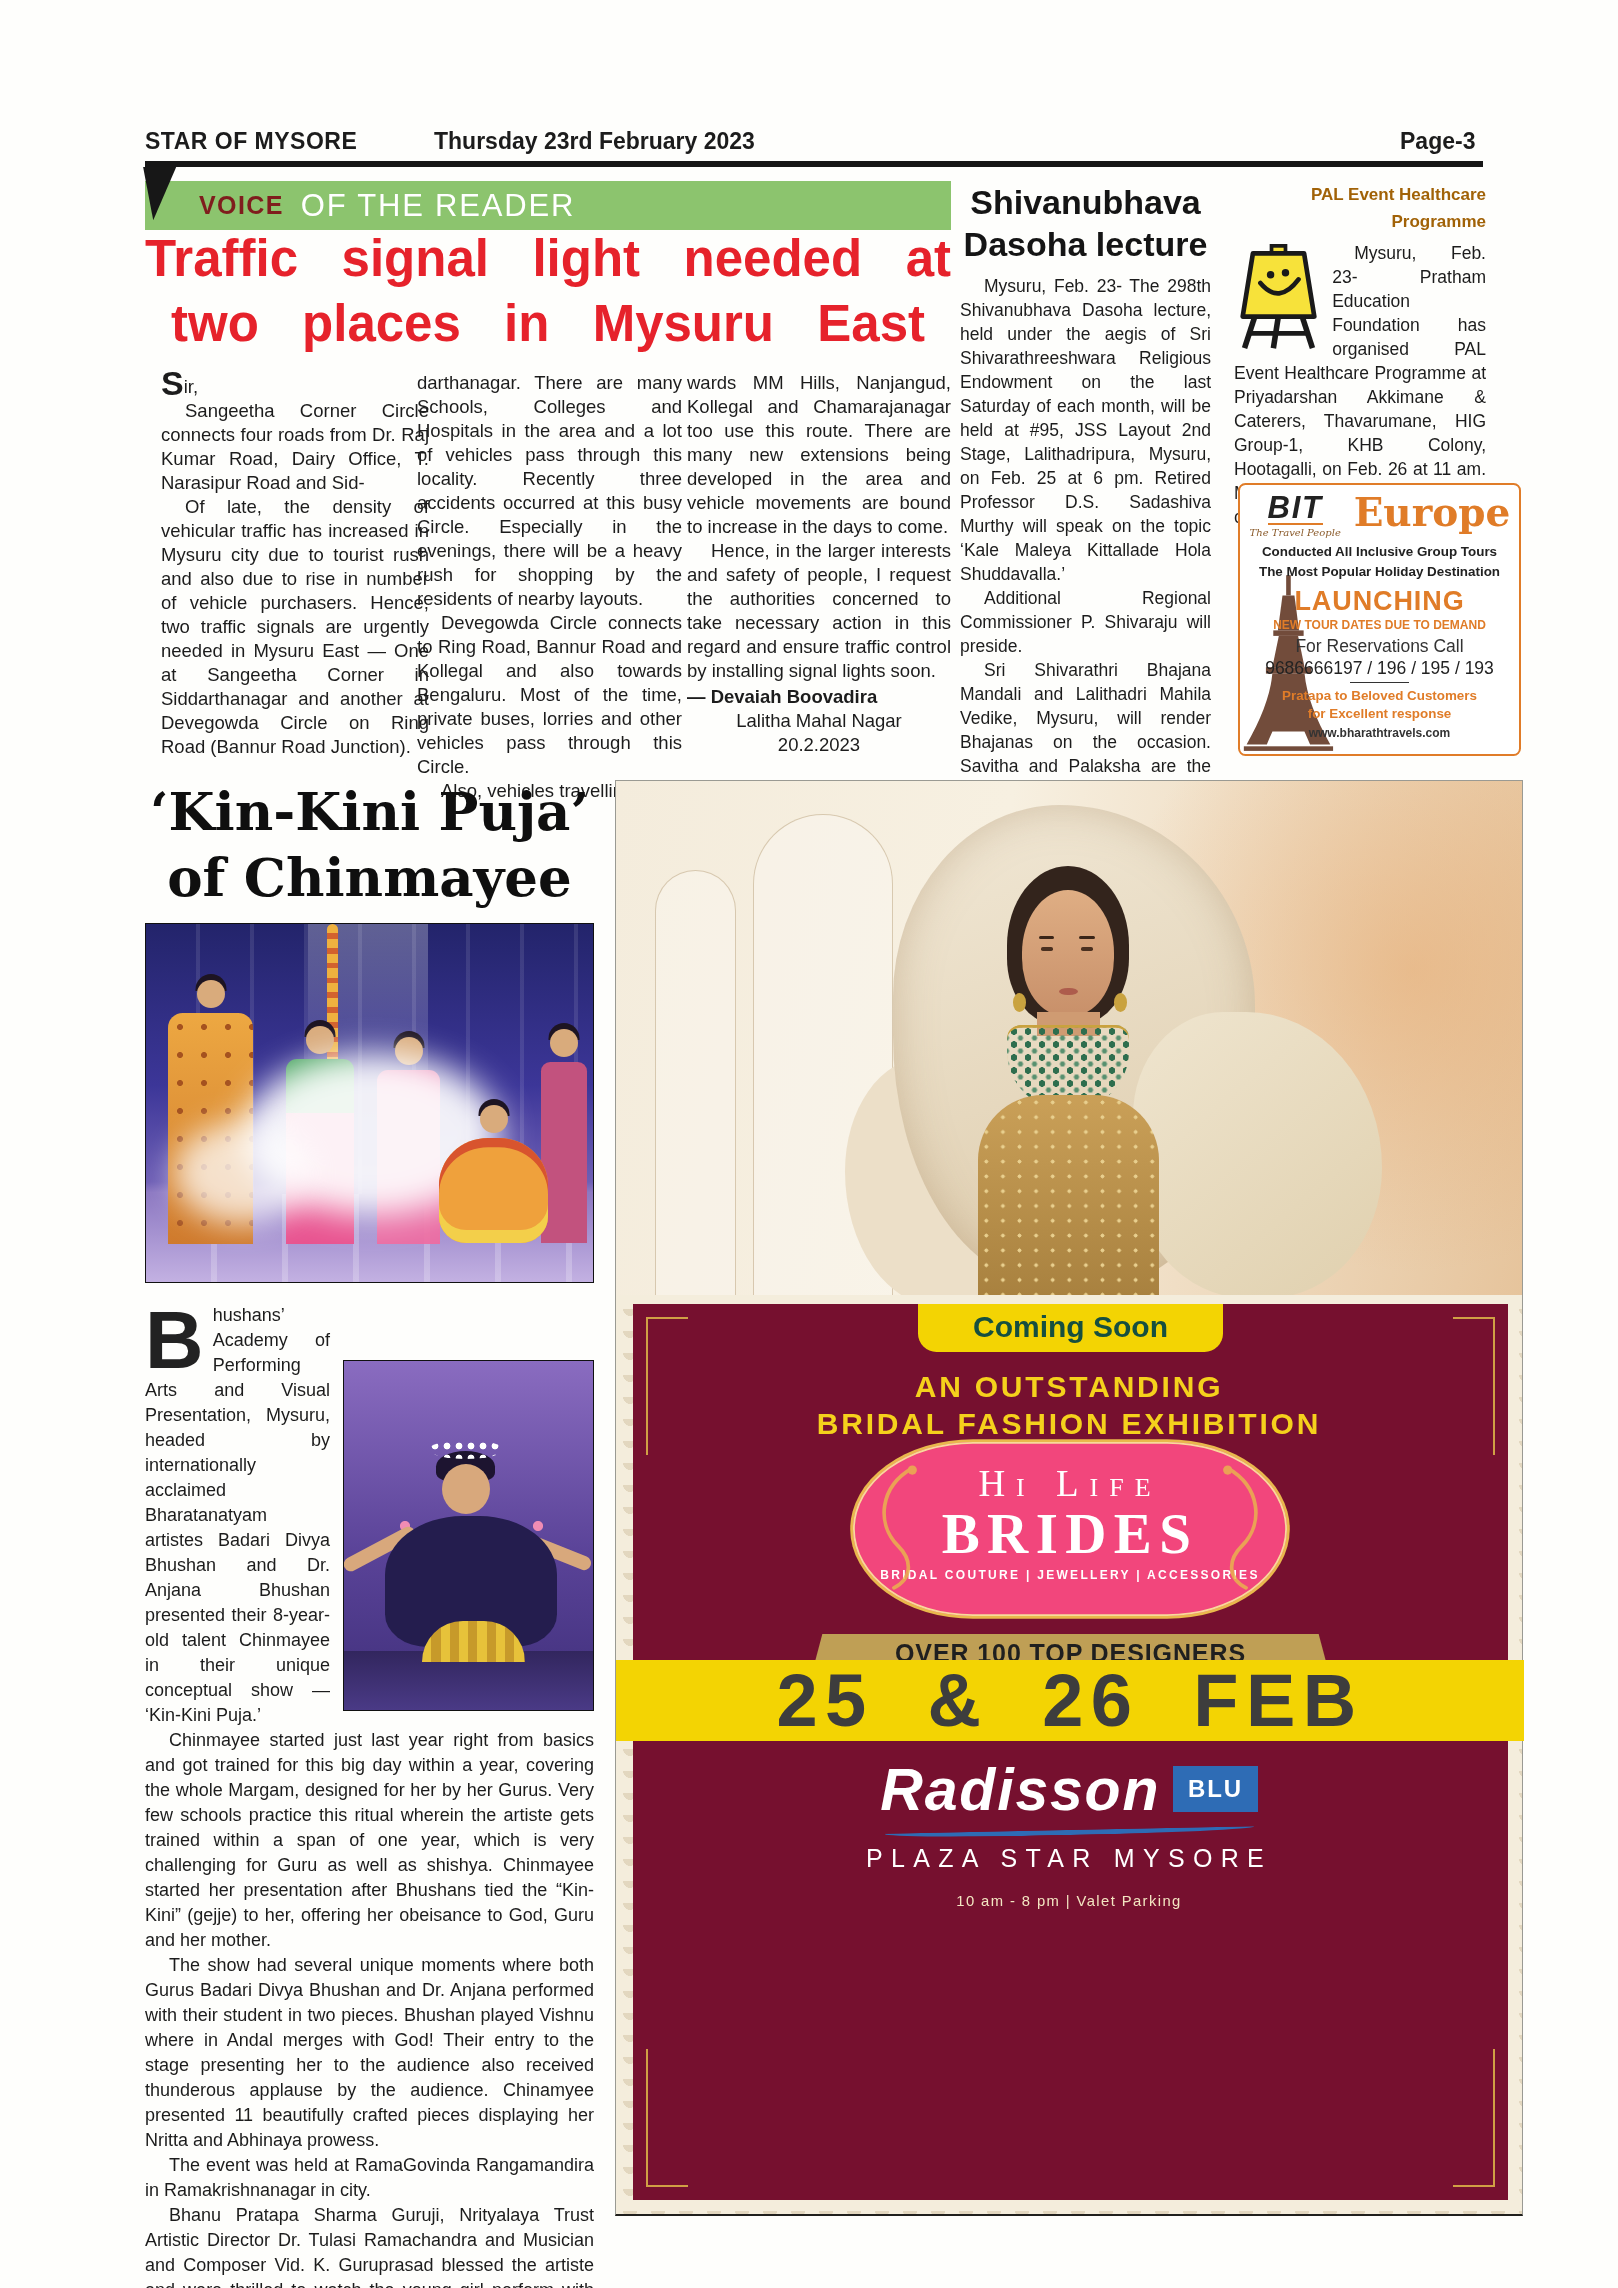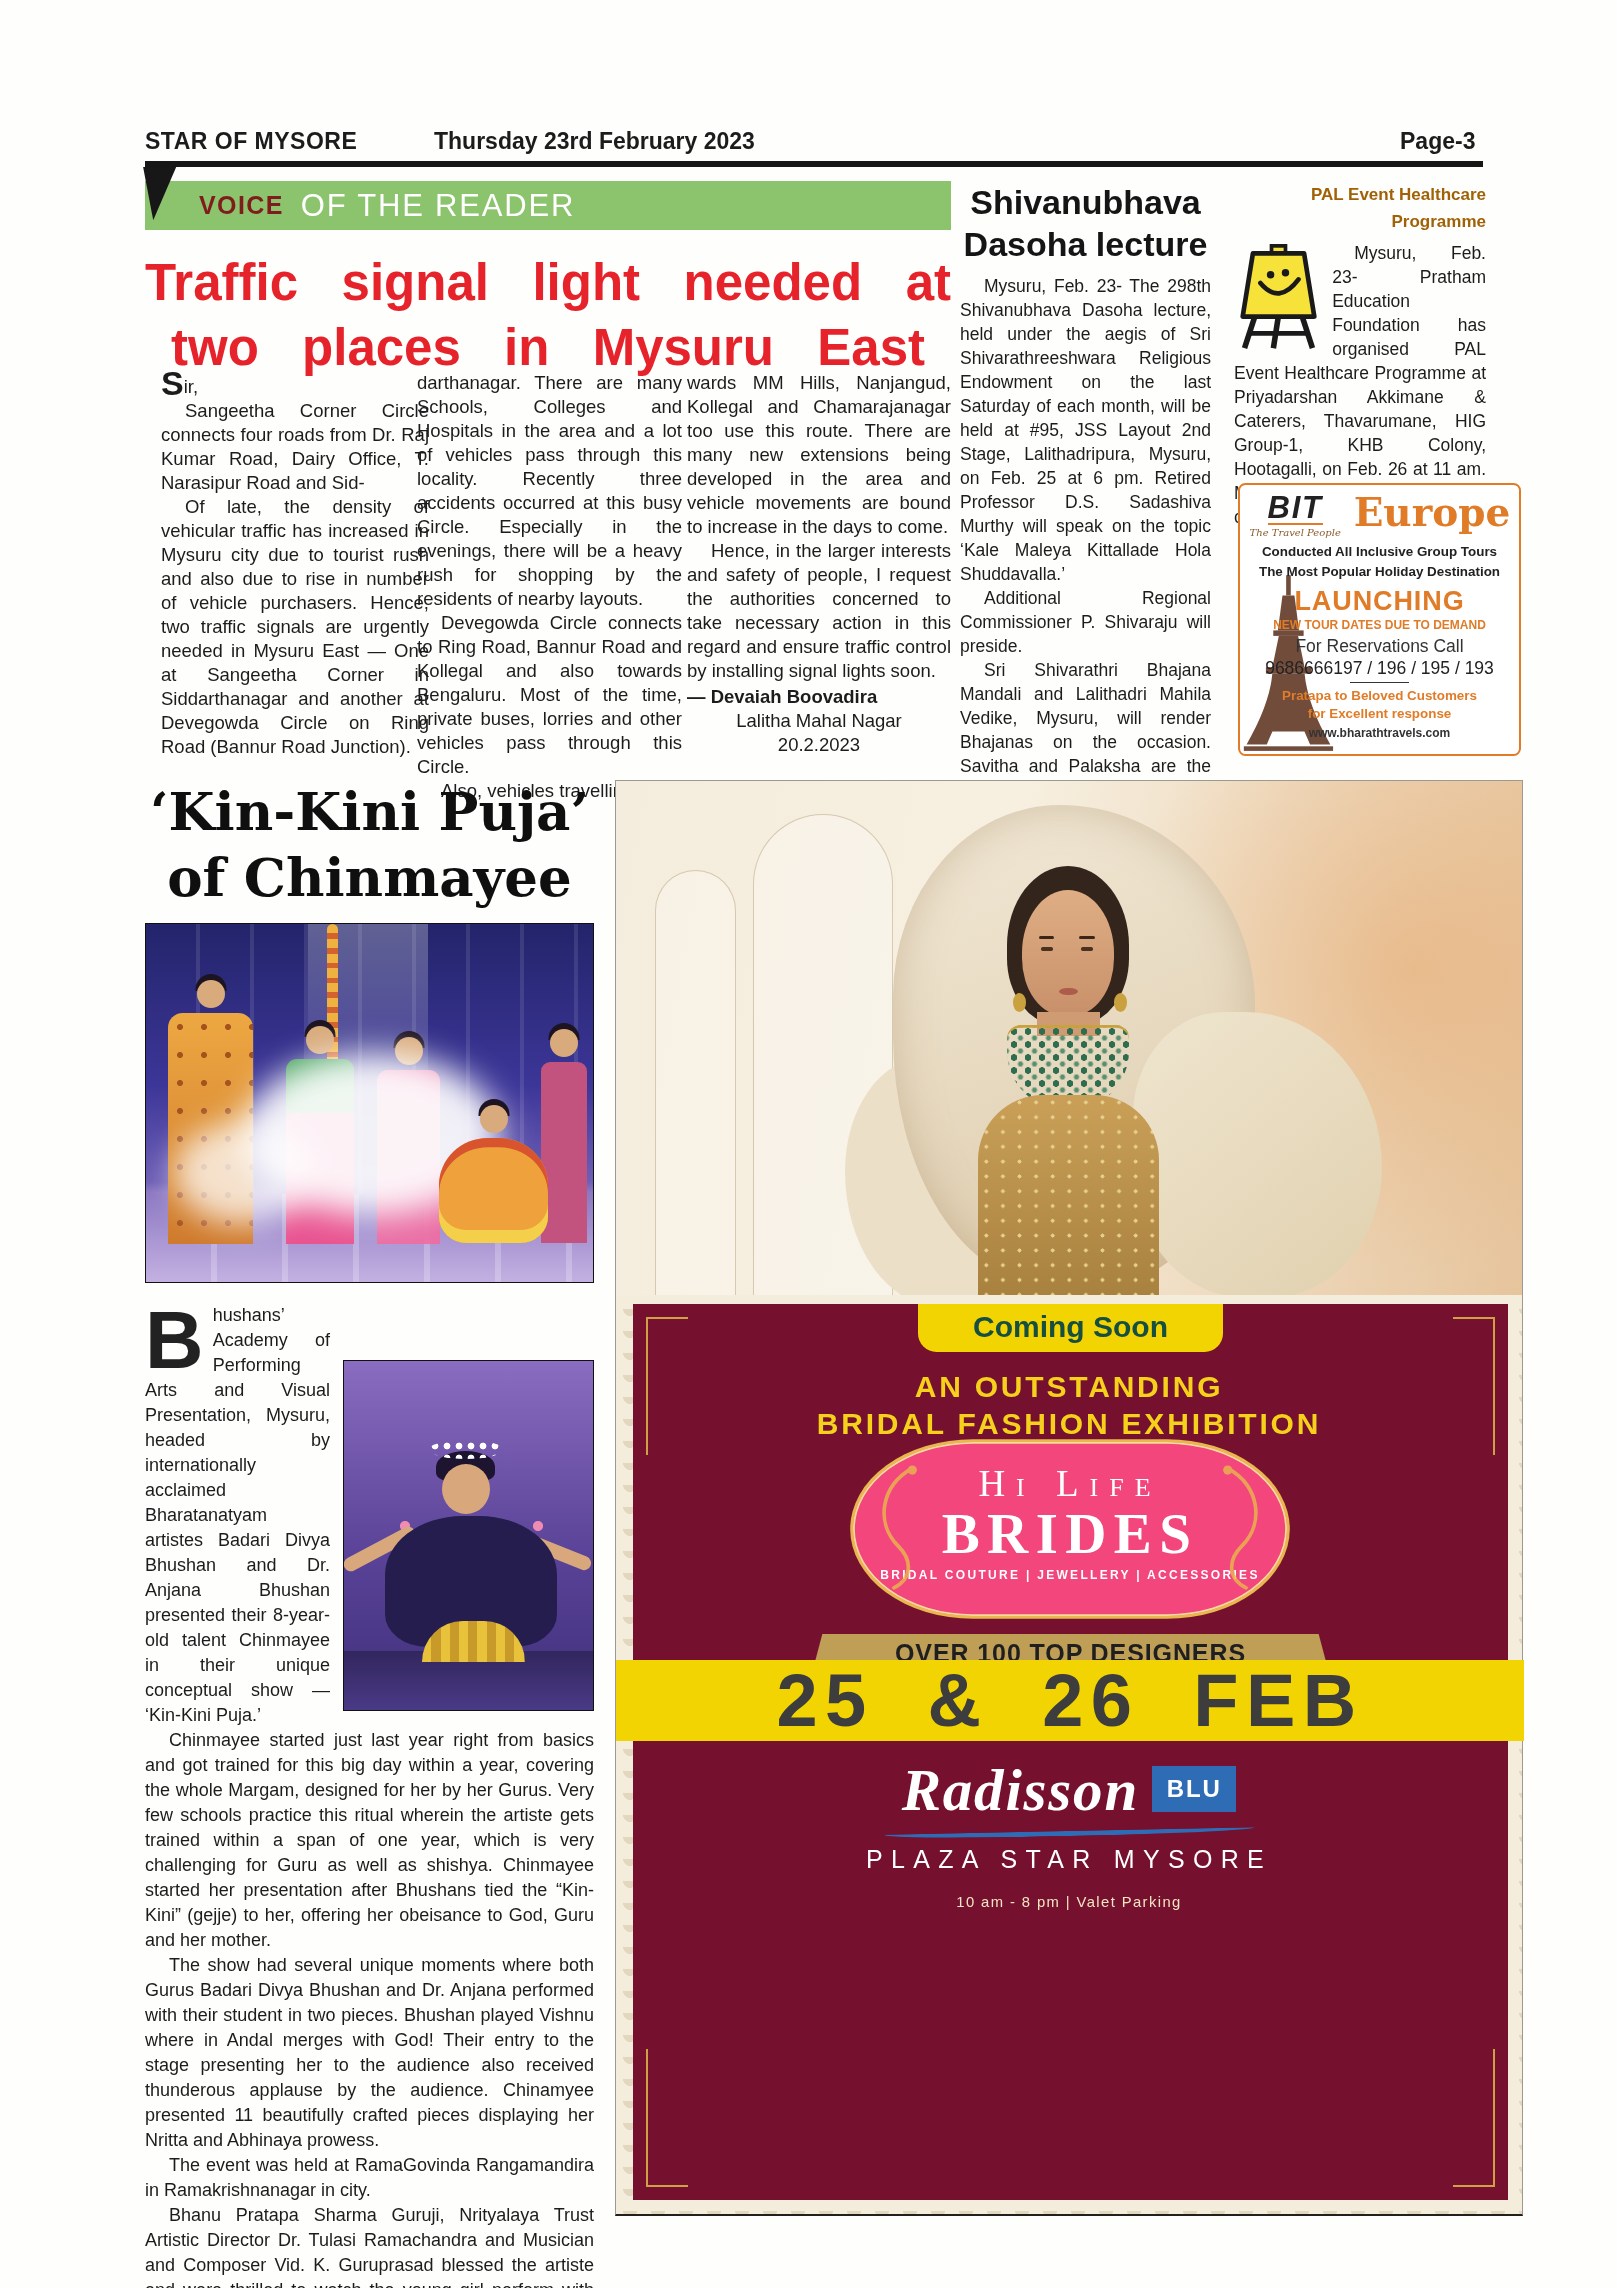--- a/index.html
+++ b/index.html
@@ -12,21 +12,21 @@
   .hdr-page { position:absolute; left:1400px; top:128px; font-size:23px; font-weight:700; }
   .hdr-rule { position:absolute; left:145px; top:161px; width:1338px; height:5.5px; background:#161616; }
 
   
   .voice-banner { position:absolute; left:145px; top:181px; width:806px; height:49px; background:#8cc46e; display:flex; align-items:center; padding-left:54px; }
   .voice-flag { position:absolute; left:-1.8px; top:-14px; }
   .voice-kicker { color:#7f1d1d; font-weight:800; font-size:25px; letter-spacing:1.4px; margin-right:17px; }
   .voice-title { color:#fff; font-weight:400; font-size:31px; letter-spacing:1.8px; }
 
   
-  .letter-head { position:absolute; left:145px; top:252px; width:806px; color:#e6222b; font-weight:800; }
+  .letter-head { position:absolute; left:145px; top:228px; width:806px; color:#e6222b; font-weight:800; }
   .letter-head .l1 { font-size:51px; line-height:61px; text-align:justify; text-align-last:justify; }
   .letter-head .l2 { font-size:51px; line-height:61px; text-align:justify; text-align-last:justify; padding:0 26px; margin-top:3.7px; }
 
   
   .bodytext p { margin:0; text-align:justify; }
   .lcol { position:absolute; top:371px; font-size:18.5px; line-height:24px; }
   .lcol.c1 { left:161px; width:268px; }
   .lcol.c2 { left:417px; width:265px; }
   .lcol.c3 { left:687px; width:264px; }
   .ind p { text-indent:24px; }
@@ -149,21 +149,21 @@
   .bad-l2 { position:absolute; left:0; top:626px; width:100%; text-align:center; color:#f5d11c; font-weight:800; font-size:30px; letter-spacing:2.8px; }
   .blob { position:absolute; left:237px; top:661px; width:434px; height:174px; background:#f2467c; border-radius:120px 120px 120px 120px/87px; box-shadow:0 0 0 2.8px #e9b84c, inset 0 0 0 1.8px #f8da9a; text-align:center; color:#fff; }
   .blob .curl { position:absolute; top:16.6px; opacity:.8; }
   .blob .curl.cl { left:13px; } .blob .curl.cr { right:13px; transform:scaleX(-1); }
   .blob-top { font-family:"Liberation Serif", serif; font-variant:small-caps; font-size:37px; letter-spacing:11px; margin-top:20px; }
   .blob-main { font-family:"Liberation Serif", serif; font-weight:700; font-size:57px; letter-spacing:7.4px; line-height:57px; }
   .blob-sub { font-size:12px; font-weight:700; letter-spacing:2.3px; margin-top:5.5px; }
   .bad-designers { position:absolute; left:196px; top:853px; width:517px; height:39px; background:#bf9f55; clip-path:polygon(2% 0,98% 0,100% 100%,0 100%); text-align:center; line-height:39px; font-size:25px; font-weight:800; color:#1f1f1f; letter-spacing:0.9px; }
   .bad-yellow { position:absolute; left:0; top:879px; width:908px; height:81px; background:#f3d403; text-align:center; line-height:81px; font-size:74px; font-weight:800; color:#3d3d3d; letter-spacing:7.4px; word-spacing:26px; }
   .rad { position:absolute; left:0; top:975px; width:100%; text-align:center; color:#fff; }
-  .rad-script { font-family:Liberation Serif, serif; font-style:italic; font-weight:700; font-size:59px; letter-spacing:1.8px; }
+  .rad-script { font-family:Liberation Sans, sans-serif; font-style:italic; font-weight:700; font-size:59px; letter-spacing:1.8px; }
   .rad-blu { display:inline-block; background:#2e6cb5; color:#fff; font-weight:700; font-size:24px; padding:9.2px 14.8px; margin-left:13px; vertical-align:13px; letter-spacing:1.8px; }
   .rad-swash { width:369px; height:9.2px; margin:1.8px auto 9.2px; border-bottom:5.5px solid #2e6cb5; border-radius:0 0 100% 100%; transform:rotate(-1.2deg); }
   .rad-sub { font-size:25px; letter-spacing:8.3px; margin-top:7.4px; }
   .rad-time { font-size:14.8px; letter-spacing:1.4px; color:#f3e6c2; margin-top:20px; }
 </style>
 </head>
 <body>
 
 <div class="page">
 

